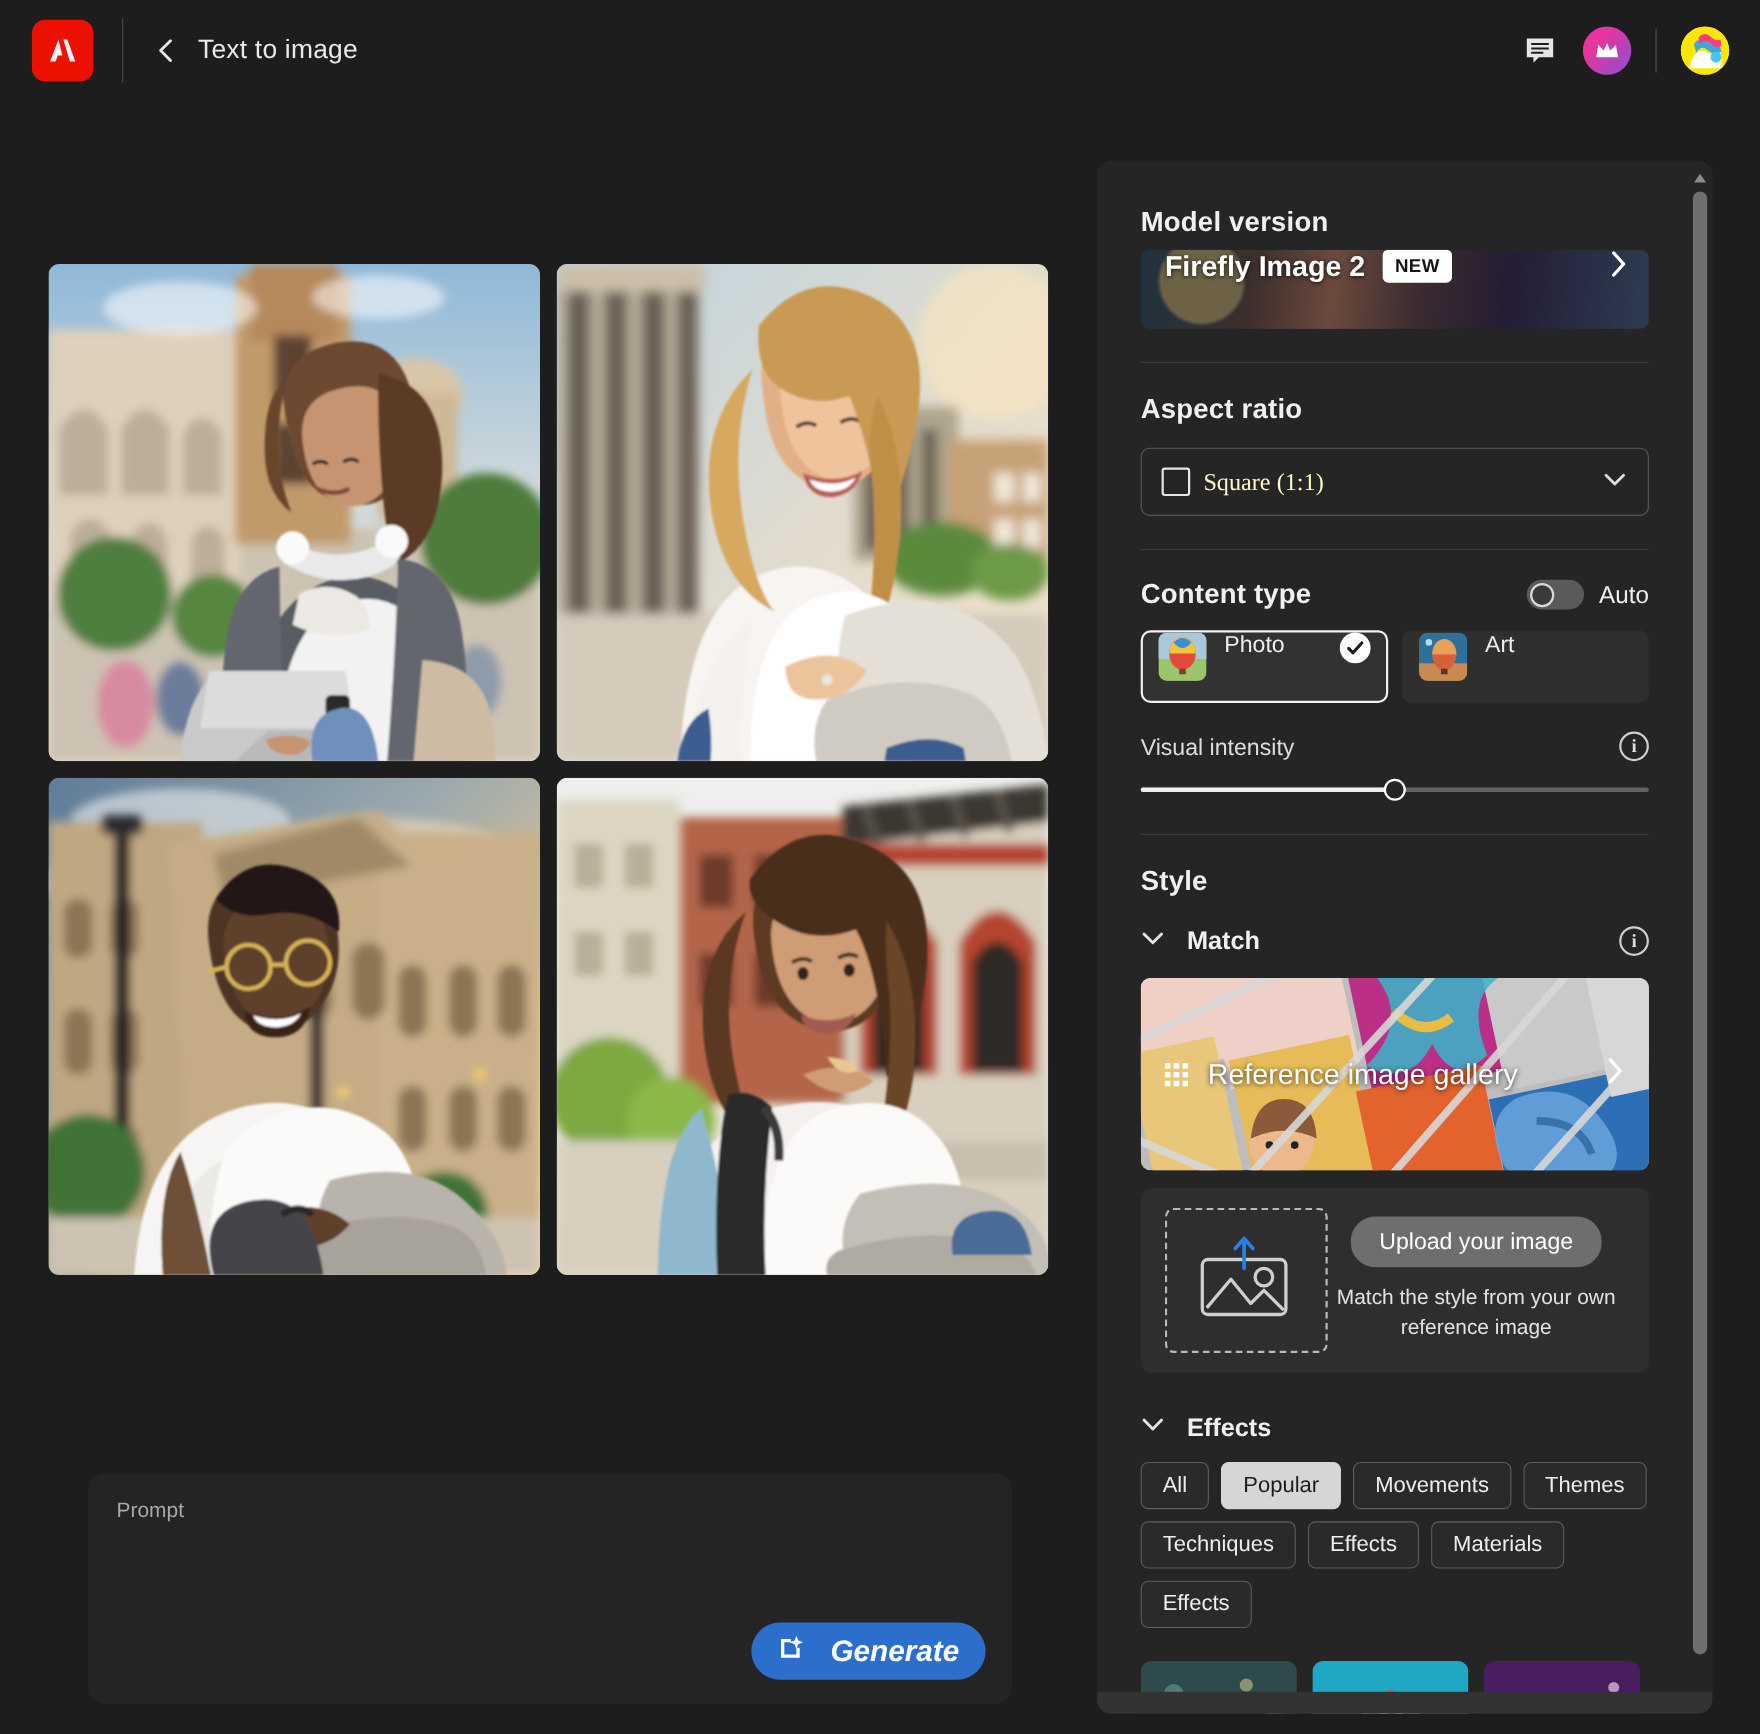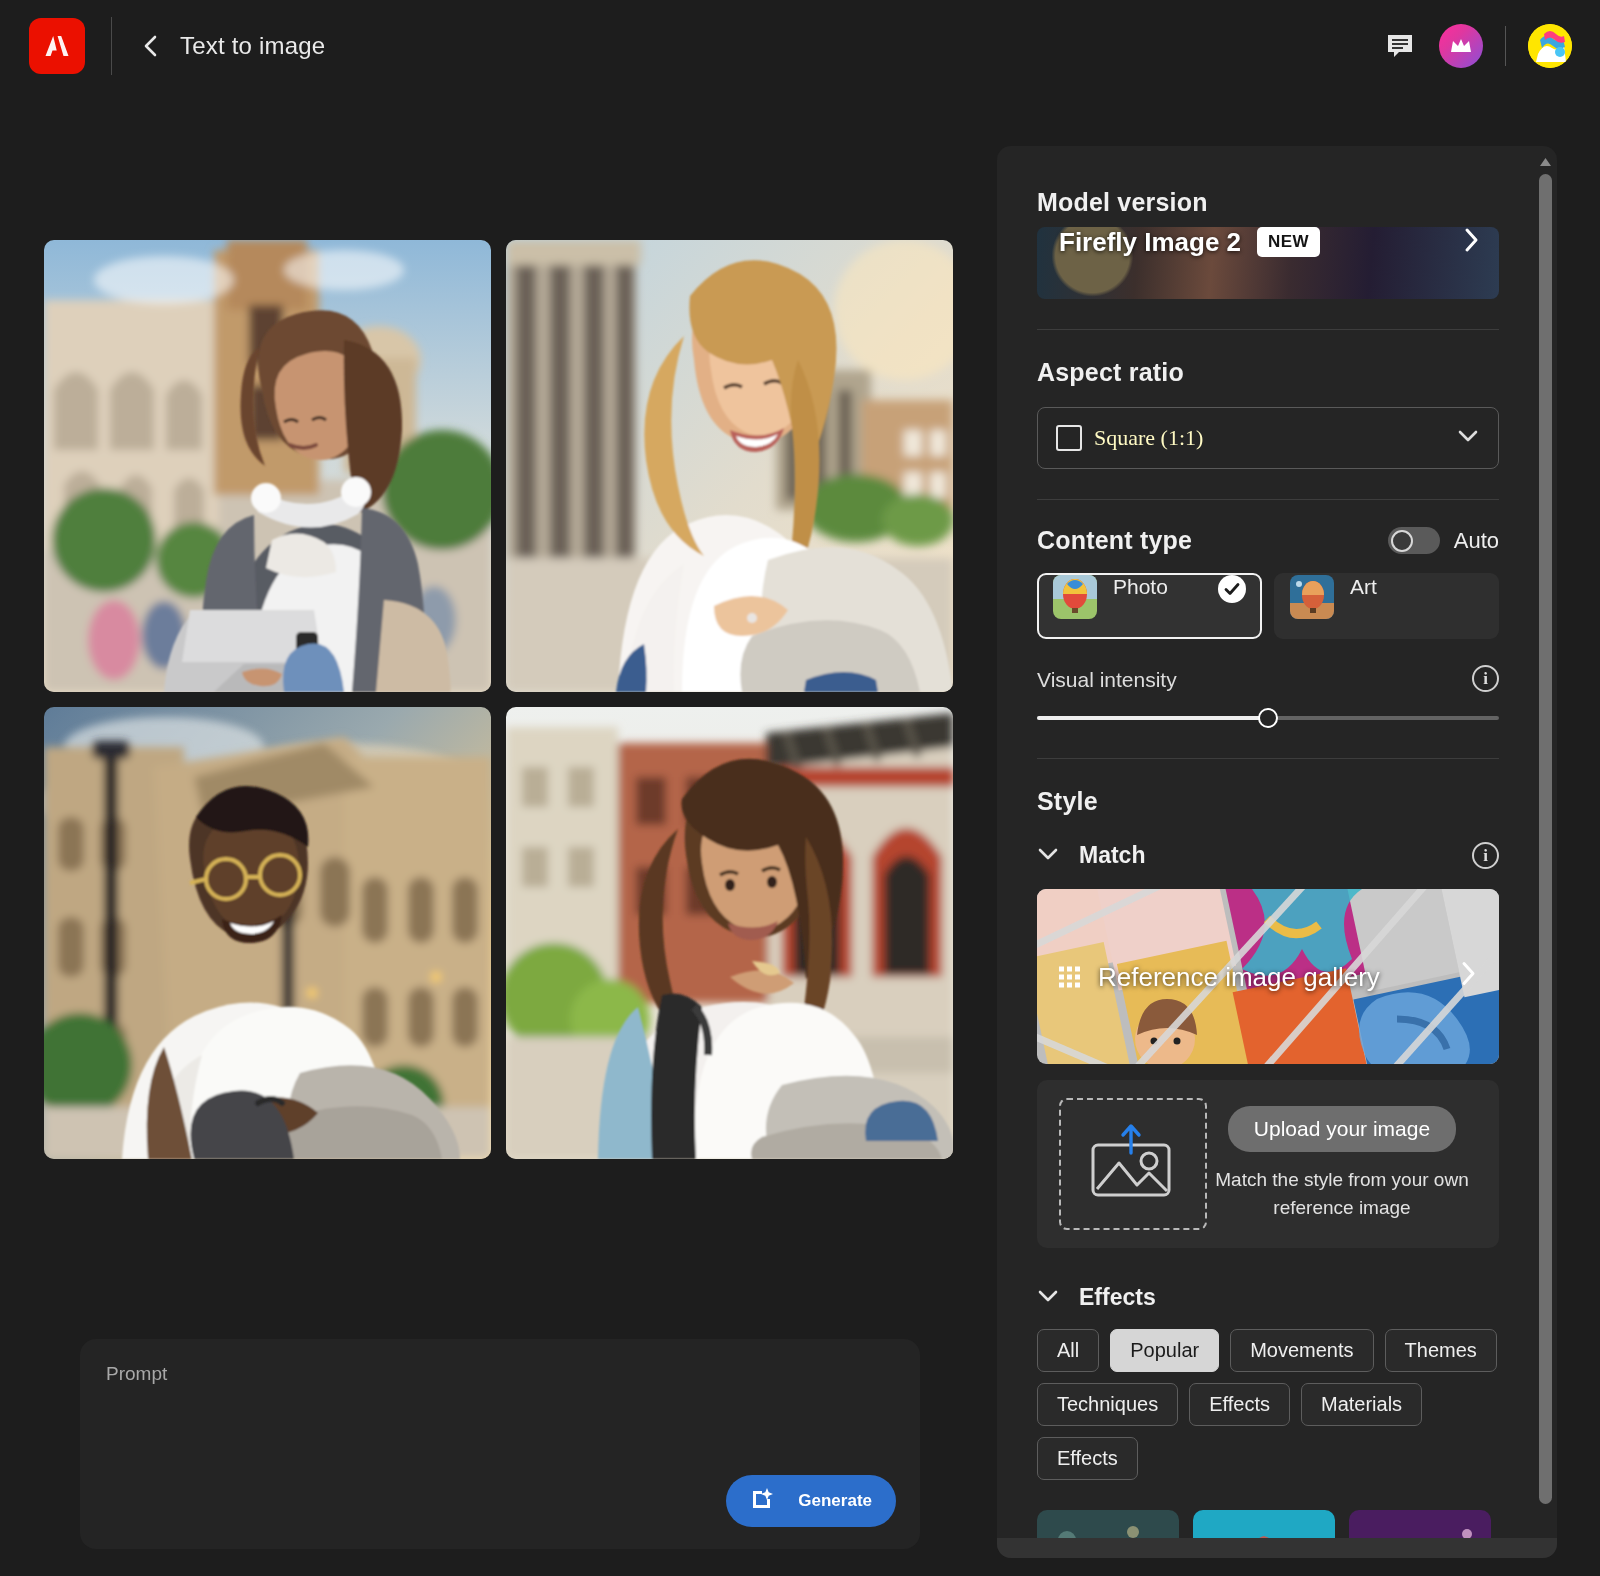--- a/index.html
+++ b/index.html
@@ -59,22 +59,22 @@
   
   .prompt-panel {
     position: absolute; left: 80px; top: 1339px; width: 840px; height: 210px;
     background: #242424; border-radius: 16px; padding: 24px 26px;
   }
   .prompt-label { font-size: 19px; color: #a8a8a8; }
   .prompt-text { margin-top: 26px; font-size: 25px; color: #eee; letter-spacing: .2px; }
   .generate-btn {
     position: absolute; right: 24px; bottom: 22px; height: 52px; padding: 0 24px;
     background: #2c6ecb; border: none; border-radius: 26px; color: #fff;
-    font-size: 17px; font-weight: bold; font-family: "Liberation Sans", sans-serif;
-    display: flex; align-items: center; gap: 24px; cursor: pointer;
+    font-size: 27px; font-weight: bold; font-family: "Liberation Sans", sans-serif;
+    display: flex; align-items: center; gap: 24px; cursor: pointer; font-style: italic;
   }
 
   
   .side-panel {
     position: absolute; left: 997px; top: 146px; width: 560px; height: 1412px;
     background: #252525; border-radius: 14px; overflow: hidden;
   }
   .side-scroll {
     position: absolute; inset: 0 18px 0 0; padding: 42px 40px 0 40px;
     overflow: hidden;

